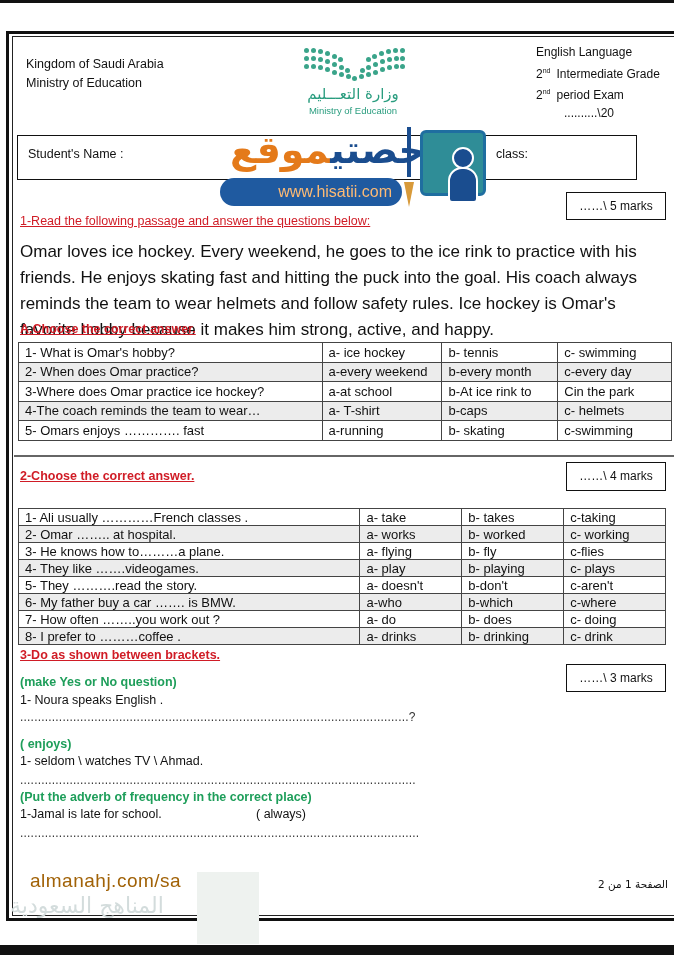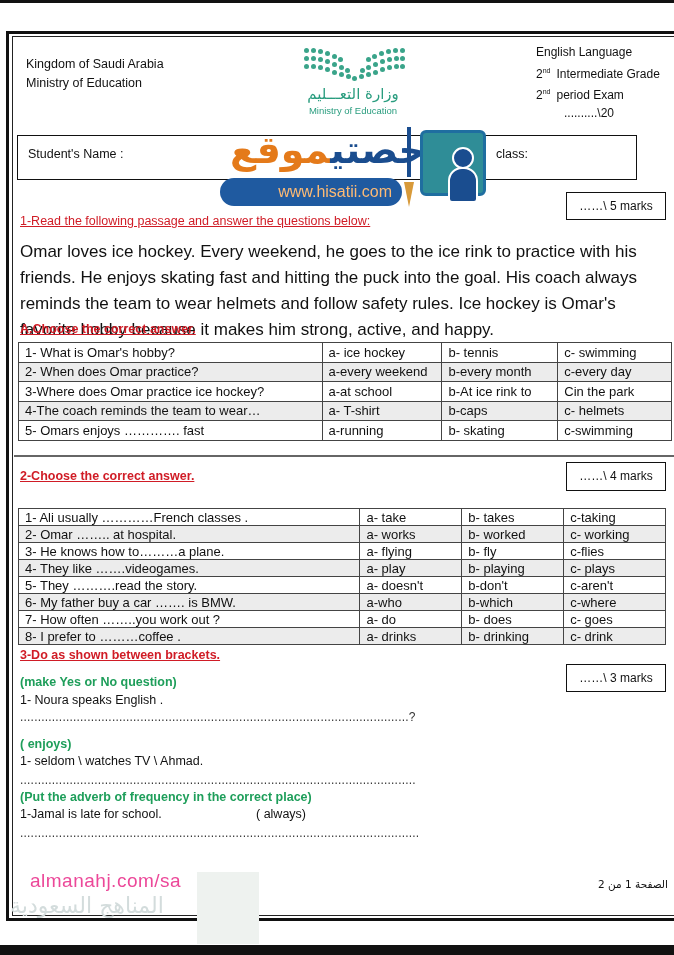--- a/index.html
+++ b/index.html
@@ -50,21 +50,21 @@
   table.q tr:nth-child(even) td { background:#ececec; }
   .t1 { left:18px; top:342px; width:654px; }
   .t2 { left:18px; top:508px; width:648px; }
   .t2 td { height:16px !important; line-height:15px !important; }
 
   .sep { position:absolute; left:14px; top:455px; width:660px; height:1.5px; background:#666; }
 
   .line-text { position:absolute; font-size:12.5px; white-space:nowrap; }
   .dotted { position:absolute; font-size:12px; color:#333; white-space:nowrap; letter-spacing:0.2px; overflow:hidden; }
 
-  .wm-en { position:absolute; left:30px; top:870px; font-size:19px; color:#ec4899; letter-spacing:0.5px; }
+  .wm-en { position:absolute; left:30px; top:870px; font-size:19px; color:#a16207; letter-spacing:0.5px; }
   .wm-ar { position:absolute; left:10px; top:893px; font-family:"DejaVu Sans", sans-serif; font-size:22px; color:#d3dcdc; }
   .wm-block { position:absolute; left:197px; top:872px; width:62px; height:72px; background:#eef2ef; }
   .page-num { position:absolute; left:598px; top:878px; font-family:"DejaVu Sans", sans-serif; font-size:10.5px; direction:rtl; white-space:nowrap; }
 </style>
 </head>
 <body>
 
 <div class="topline"></div>
 <div class="frame-outer"></div>
 <div class="frame-inner"></div>
@@ -237,21 +237,21 @@
       <tr>
         <td>6- My father buy a car ……. is BMW.</td>
         <td>a-who</td>
         <td>b-which</td>
         <td>c-where</td>
       </tr>
       <tr>
         <td>7- How often ……..you work out ?</td>
         <td>a- do</td>
         <td>b- does</td>
-        <td>c- goes</td>
+        <td>c- doing</td>
       </tr>
       <tr>
         <td>8- I prefer to ………coffee .</td>
         <td>a- drinks</td>
         <td>b- drinking</td>
         <td>c- drink</td>
       </tr>
     </tbody>
 </table>
 

